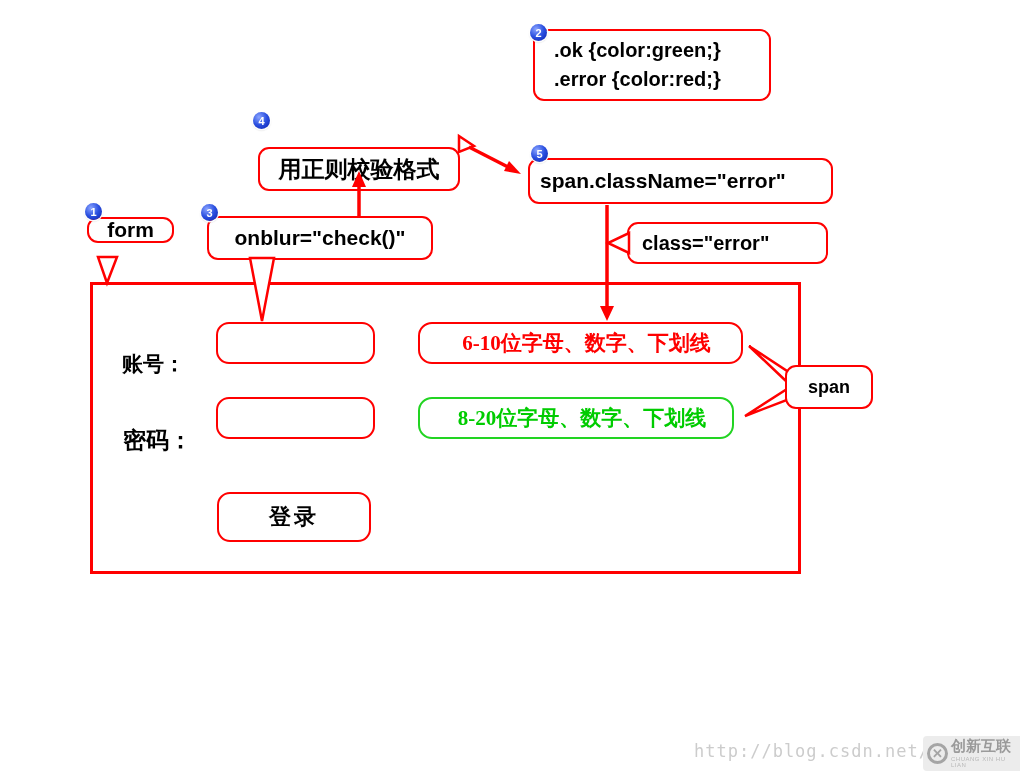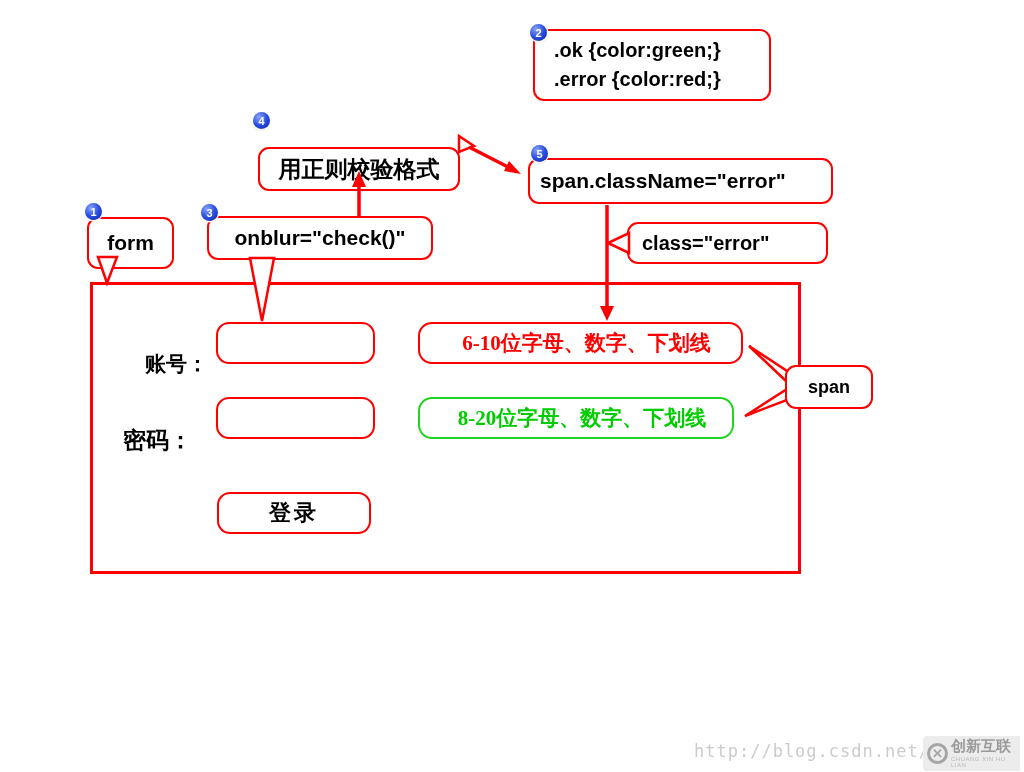--- a/index.html
+++ b/index.html
@@ -38,21 +38,21 @@
   .hint{
     position:absolute;height:42px;border-radius:14px;background:#fff;
     display:flex;align-items:center;justify-content:center;box-sizing:border-box;
     font-weight:bold;font-size:21px;white-space:nowrap;
     font-family:"Liberation Serif", serif;
     padding-left:12px;
   }
   .hint.err{border:2.5px solid #ff0000;color:#ff0000;}
   .hint.ok{border:2.5px solid #22d422;color:#00cc00;}
   .login-btn{
-    position:absolute;left:217px;top:492px;width:154px;height:42px;
+    position:absolute;left:217px;top:492px;width:154px;height:50px;
     border:2.5px solid #ff0000;border-radius:13px;background:#fff;
     font-family:"Liberation Serif", serif;font-weight:bold;font-size:22px;
     color:#000;letter-spacing:3px;cursor:pointer;box-sizing:border-box;
   }
   svg.overlay{position:absolute;left:0;top:0;z-index:20;pointer-events:none;}
   
   .wm-url{
     position:absolute;left:694px;top:741px;color:#cccccc;font-size:17px;
     font-family:"DejaVu Sans Mono", monospace;letter-spacing:1px;white-space:nowrap;
   }
@@ -68,31 +68,31 @@
   }
   .wm-texts{margin-left:3px;line-height:1;}
   .wm-cn{font-family:Liberation Mono, monospace;font-weight:bold;font-size:15px;color:#9a9a9a;}
   .wm-sub{font-size:6px;color:#b8b8b8;letter-spacing:.5px;margin-top:1px;font-family:"Liberation Sans", sans-serif;}
 </style>
 </head>
 <body>
 
 <div class="form-rect"></div>
 
-<span class="abs cn" style="left:145px;top:330px;font-size:21px;text-align:right;">账号：</span>
+<span class="abs cn" style="left:122px;top:330px;font-size:21px;text-align:right;">账号：</span>
 <input class="field" style="left: 216px; top: 322px;" value="">
 <div class="hint err" style="left:418px;top:322px;width:325px;">6-10位字母、数字、下划线</div>
 
 <span class="abs cn" style="left:123px;top:405px;font-size:23px;">密码：</span>
 <input class="field" style="left: 216px; top: 397px;" value="">
 <div class="hint ok" style="left:418px;top:397px;width:316px;">8-20位字母、数字、下划线</div>
 
 <button class="login-btn">登录</button>
 
-<div class="callout" style="left:87px;top:217px;width:87px;height:52px;font-size:21px;">form</div>
+<div class="callout" style="left:87px;top:217px;width:87px;height:26px;font-size:21px;">form</div>
 
 <div class="callout" style="left:533px;top:29px;width:238px;height:72px;flex-direction:column;align-items:flex-start;justify-content:center;padding-left:19px;font-size:20px;line-height:29px;">
   <span>.ok {color:green;}</span>
   <span>.error {color:red;}</span>
 </div>
 
 <div class="callout" style="left:207px;top:216px;width:226px;height:44px;font-size:21px;">onblur="check()"</div>
 
 <div class="callout cn" style="left:258px;top:127px;width:202px;height:44px;font-size:23px;">用正则校验格式</div>
 

